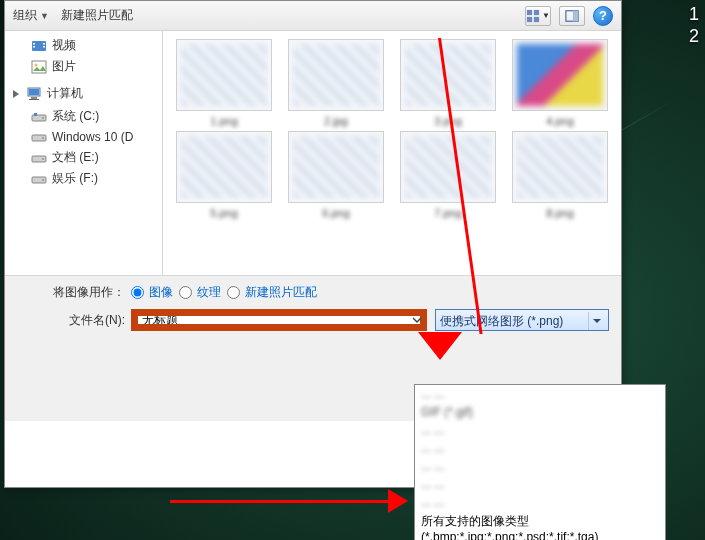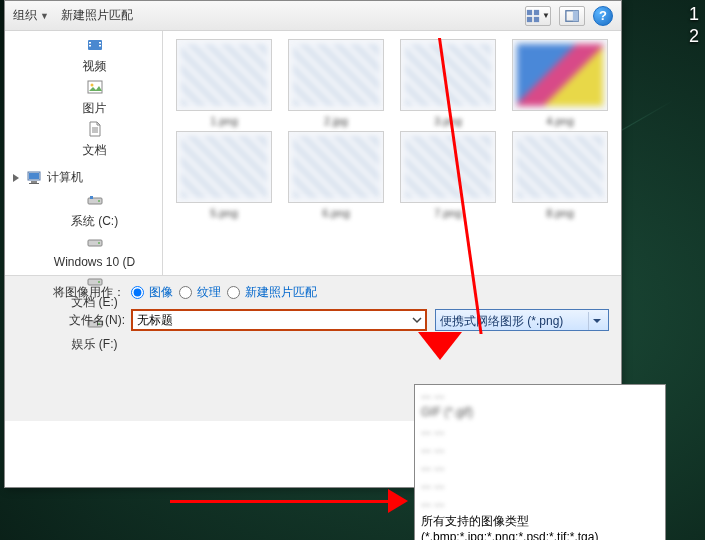--- a/index.html
+++ b/index.html
@@ -13,41 +13,41 @@
 .toolbar-btn .drop { font-size: 9px; color: #555; }
 .toolbar-right { margin-left: auto; display: flex; gap: 8px; align-items: center; }
 .view-btn { width: 26px; height: 20px; border: 1px solid #b8b8b8; background: linear-gradient(#fff,#e8e8e8); border-radius: 2px; display: flex; align-items: center; justify-content: center; }
 .view-btn svg { width: 14px; height: 14px; }
 .help-btn { width: 20px; height: 20px; border-radius: 50%; background: radial-gradient(circle at 30% 30%, #5ab4ff, #1a6dc4); color: #fff; font-size: 13px; font-weight: bold; display: flex; align-items: center; justify-content: center; border: 1px solid #1a6dc4; }
 .body-area { display: flex; height: 244px; }
 .sidebar { width: 158px; border-right: 1px solid #d8d8d8; background: #fff; padding: 4px 0; }
 .sidebar-group { padding-left: 14px; margin-bottom: 6px; }
 .sidebar-item, .sidebar-header { display: flex; align-items: center; gap: 5px; font-size: 12px; color: #333; padding: 2px 4px; cursor: default; }
 .sidebar-header { padding-left: 0; margin-left: -6px; margin-bottom: 2px; }
-.sidebar-item { padding-left: 12px; flex-direction: column; }
+.sidebar-item { padding-left: 12px; }
 .tri { width: 0; height: 0; border-top: 4px solid transparent; border-bottom: 4px solid transparent; border-left: 6px solid #6a6a6a; margin-right: 2px; visibility: hidden; }
 .sidebar-header .tri { visibility: visible; }
 .icon { width: 16px; height: 16px; display: inline-flex; align-items: center; justify-content: center; }
 .icon svg { width: 16px; height: 16px; }
 .file-pane { flex: 1; padding: 8px 10px; overflow: hidden; }
 .thumb-grid { display: grid; grid-template-columns: repeat(4, 1fr); gap: 4px 10px; }
 .thumb { display: flex; flex-direction: column; align-items: center; gap: 4px; }
 .thumb-box { width: 96px; height: 72px; border: 1px solid #d0d0d0; background: #f4f6fa; position: relative; overflow: hidden; }
 .thumb-box::before { content:""; position:absolute; inset:4px; background: repeating-linear-gradient(45deg, #dde5f0, #dde5f0 6px, #eef2f8 6px, #eef2f8 12px); filter: blur(2px); }
 .thumb-box.colored::before { background: linear-gradient(135deg, #4a88d8 40%, #d84a88 40%, #d84a88 60%, #e8d848 60%); filter: blur(3px); }
 .thumb-label { font-size: 11px; color: #444; filter: blur(2px); }
 .bottom-panel { background: #f0f0f0; border-top: 1px solid #d8d8d8; padding: 8px 12px 10px; height: 146px; }
 .row { display: flex; align-items: center; margin-bottom: 6px; font-size: 12px; }
 .row-label { width: 114px; text-align: right; padding-right: 6px; color: #333; }
 .radio-col { display: flex; flex-direction: row; gap: 6px; }
 .radio-item { display: flex; align-items: center; gap: 5px; color: #0066cc; }
 .radio-item input { margin: 0; }
 .radio-item.sel { color: #0066cc; }
 .filename-row { display: flex; align-items: center; margin-top: 8px; font-size: 12px; }
-.filename-input { flex: 1; height: 22px; border: 2px solid #c2410c; padding: 0 4px; font-size: 12px; background: #fff; position: relative; }
+.filename-input { flex: 1; height: 22px; border: 7px solid #c2410c; padding: 0 4px; font-size: 12px; background: #fff; position: relative; }
 .filename-wrap { position: relative; flex: 1; display: flex; align-items: center; margin-right: 8px; }
 .filename-wrap .drop-btn { position: absolute; right: 2px; top: 3px; width: 16px; height: 16px; display: flex; align-items: center; justify-content: center; }
 .filetype-combo { width: 174px; height: 22px; border: 1px solid #4a7ab8; background: linear-gradient(#eaf3ff, #cfe4ff); color: #1a3a6a; font-size: 12px; display: flex; align-items: flex-end; padding: 0 4px; justify-content: space-between; }
 .filetype-combo .drop2 { width: 16px; height: 18px; display: flex; align-items: center; justify-content: center; border-left: 1px solid #b8c8e0; }
 .dropdown-list { position: absolute; left: 414px; top: 384px; width: 252px; background: #fff; border: 1px solid #888; font-size: 12px; z-index: 10; }
 .dropdown-item { padding: 2px 6px; color: #555; filter: blur(2.2px); cursor: default; }
 .dropdown-item.clear { filter: none; color: #000; background: #fff; }
 .arrow-down { position: absolute; left: 438px; top: 38px; z-index: 5; }
 .arrow-down-line { width: 3px; height: 296px; background: #ff0000; transform: skewX(8deg); transform-origin: top; }
 .arrow-down-head { position: absolute; top: 294px; left: -20px; width: 0; height: 0; border-left: 22px solid transparent; border-right: 22px solid transparent; border-top: 28px solid #ff0000; }
@@ -117,32 +117,20 @@
         <div class="sidebar-item">
           <span class="icon">
               <svg viewBox="0 0 16 16">
                 <rect x="1" y="2" width="14" height="12" fill="#fff" stroke="#888"></rect>
                 <circle cx="5" cy="6" r="1.5" fill="#f0c040"></circle>
                 <path d="M2 12 L6 8 L9 11 L12 7 L15 12 Z" fill="#6ab060"></path>
               </svg>
             </span>
           <span>图片</span>
         </div>
-        <div class="sidebar-item">
-          <span class="icon">
-              <svg viewBox="0 0 16 16">
-                <path d="M3 1 L10 1 L13 4 L13 15 L3 15 Z" fill="#fff" stroke="#888"></path>
-                <path d="M10 1 L10 4 L13 4" fill="none" stroke="#888"></path>
-                <line x1="5" y1="7" x2="11" y2="7" stroke="#888"></line>
-                <line x1="5" y1="9" x2="11" y2="9" stroke="#888"></line>
-                <line x1="5" y1="11" x2="11" y2="11" stroke="#888"></line>
-              </svg>
-            </span>
-          <span>文档</span>
-        </div>
       </div>
       <div class="sidebar-group">
         <div class="sidebar-header">
           <span class="tri"></span>
           <span class="icon">
               <svg viewBox="0 0 16 16">
                 <rect x="2" y="2" width="12" height="8" fill="#d8e4f0" stroke="#5a7aa8"></rect>
                 <rect x="3" y="3" width="10" height="6" fill="#4a88d0"></rect>
                 <rect x="5" y="11" width="6" height="2" fill="#888"></rect>
                 <rect x="3" y="13" width="10" height="1" fill="#666"></rect>

